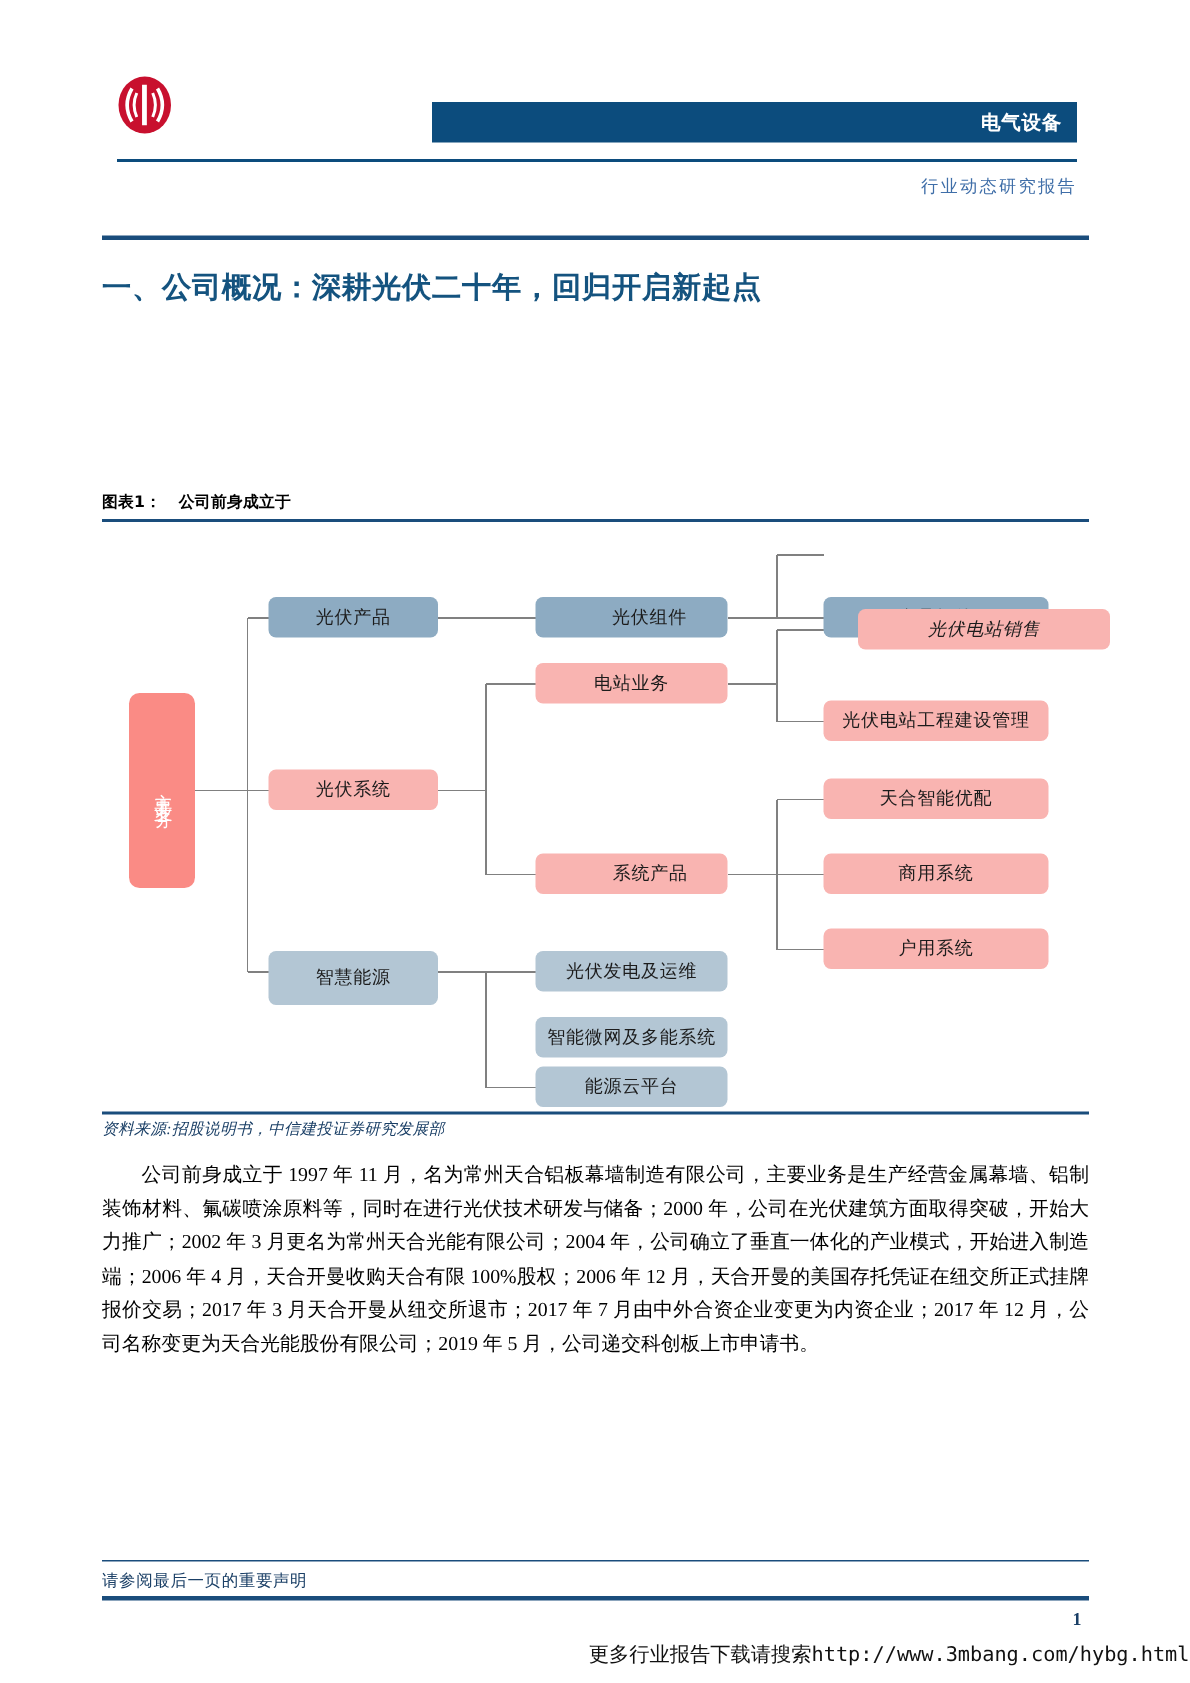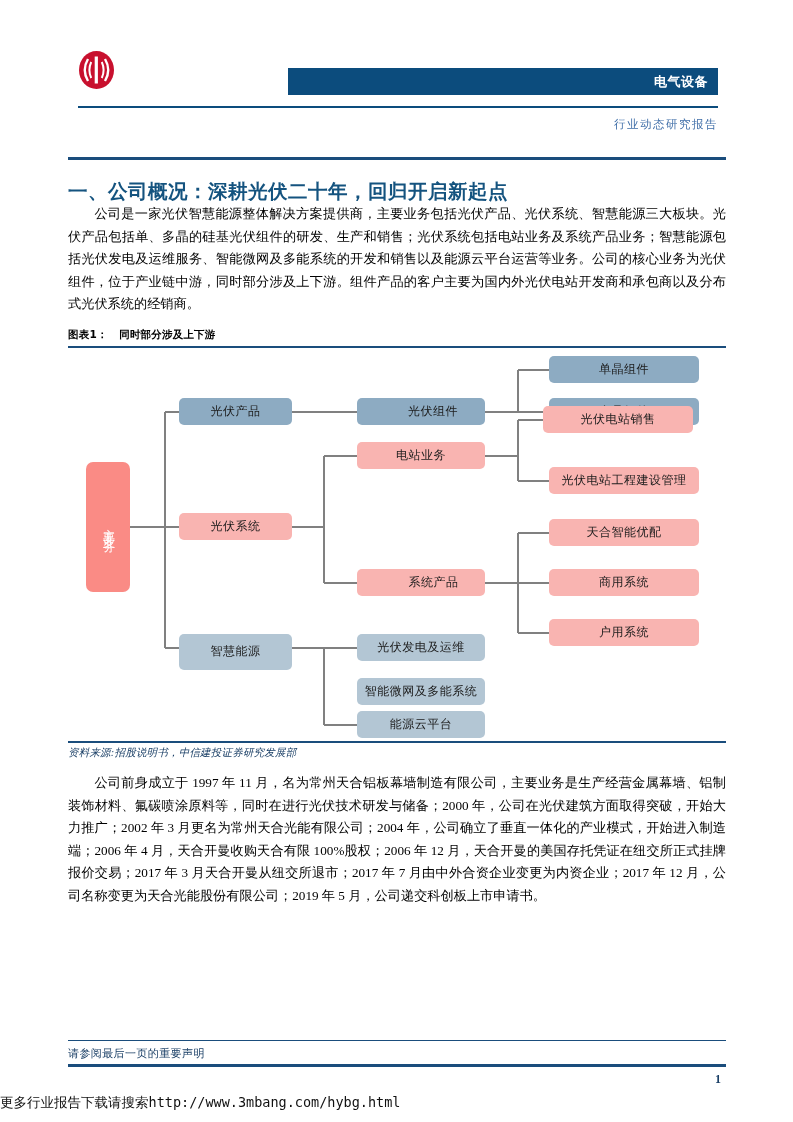--- a/index.html
+++ b/index.html
@@ -72,21 +72,21 @@
     background:#fa8b85;color:#ffffff;font-size:12px;
     writing-mode:vertical-rl;text-orientation:upright;
     letter-spacing:4px;border-radius:7px;
   }
 
   
   .ft-rule-top{position:absolute;left:68px;top:1040px;width:658px;height:1.2px;background:#1a4d7c;}
   .ft-rule-bot{position:absolute;left:68px;top:1064px;width:658px;height:2.6px;background:#1a4d7c;}
   .ft-note{position:absolute;left:68px;top:1046px;font-family:"Liberation Serif",serif;font-size:11px;color:#1a3f66;letter-spacing:0.4px;}
   .ft-page{position:absolute;right:72px;top:1072px;font-family:"Liberation Serif",serif;font-weight:bold;font-size:12px;color:#1a3f66;}
-  .ft-promo{position:absolute;left:0;top:1094px;width:793px;text-align:left;font-family:"DejaVu Sans Mono","Liberation Mono",monospace;font-size:13.5px;color:#111;letter-spacing:0px;}
+  .ft-promo{position:absolute;left:0;top:1094px;width:793px;text-align:right;font-family:"DejaVu Sans Mono","Liberation Mono",monospace;font-size:13.5px;color:#111;letter-spacing:0px;}
 </style>
 </head>
 <body>
 
 <div class="page">
 
   <div class="header">
 
     <div class="logo">
       <span class="logo-mark">
@@ -105,27 +105,24 @@
       <span class="header-bar-label">电气设备</span>
     </div>
 
     <div class="header-rule"></div>
     <div class="header-sub">行业动态研究报告</div>
   </div>
 
   <div class="sec-rule"></div>
   <h1 class="sec-title">一、公司概况：深耕光伏二十年，回归开启新起点</h1>
 
-  <div class="para" id="intro-para">
-    <p>公司是一家光伏智慧能源整体解决方案提供商，主要业务包括光伏产品、光伏系统、智慧能源三大板块。光伏产品包括单、多晶的硅基光伏组件的研发、生产和销售；光伏系统包括电站业务及系统产品业务；智慧能源包括光伏发电及运维服务、智能微网及多能系统的开发和销售以及能源云平台运营等业务。公司的核心业务为光伏组件，位于产业链中游，同时部分涉及上下游。组件产品的客户主要为国内外光伏电站开发商和承包商以及分布式光伏系统的经销商。</p>
-  </div>
 
   <div class="exh-caption">
     <span>图表1：</span>
-    &nbsp;&nbsp;<span>同时部分涉及上下游</span>
+    &nbsp;&nbsp;<span>公司前身成立于</span>
   </div>
   <div class="exh-rule-top"></div>
 
   <div class="diagram">
 
     <svg width="658" height="388">
       <g stroke="#808080" stroke-width="1.1" fill="none" shape-rendering="crispEdges">
 
         <line x1="62" y1="177" x2="97" y2="177"></line>
 
@@ -171,23 +168,22 @@
     <div class="node n-pink" style="left:111px;top:163px;width:113px;height:27px;">光伏系统</div>
     <div class="node n-bluelt" style="left:111px;top:284px;width:113px;height:36px;">智慧能源</div>
 
     <div class="node n-blue" style="left:289px;top:48px;width:128px;height:27px;padding-left:24px;">光伏组件</div>
     <div class="node n-pink" style="left:289px;top:92px;width:128px;height:27px;text-align:center;">电站业务</div>
     <div class="node n-pink" style="left:289px;top:219px;width:128px;height:27px;padding-left:25px;">系统产品</div>
     <div class="node n-bluelt" style="left:289px;top:284px;width:128px;height:27px;">光伏发电及运维</div>
     <div class="node n-bluelt" style="left:289px;top:328px;width:128px;height:27px;">智能微网及多能系统</div>
     <div class="node n-bluelt" style="left:289px;top:361px;width:128px;height:27px;">能源云平台</div>
 
-    <div class="node n-blue" style="left:481px;top:6px;width:150px;height:27px;">单晶组件</div>
     <div class="node n-blue" style="left:481px;top:48px;width:150px;height:27px;">多晶组件</div>
-    <div class="node n-pink" style="left:475px;top:56px;width:150px;height:27px;">光伏电站销售</div>
+    <div class="node n-pink" style="left:504px;top:56px;width:168px;height:27px;font-style:italic;">光伏电站销售</div>
     <div class="node n-pink" style="left:481px;top:117px;width:150px;height:27px;">光伏电站工程建设管理</div>
     <div class="node n-pink" style="left:481px;top:219px;width:150px;height:27px;">商用系统</div>
     <div class="node n-pink" style="left:481px;top:169px;width:150px;height:27px;">天合智能优配</div>
     <div class="node n-pink" style="left:481px;top:269px;width:150px;height:27px;">户用系统</div>
   </div>
 
   <div class="exh-rule-bot"></div>
   <div class="exh-source">资料来源:招股说明书，中信建投证券研究发展部</div>
 
   <div class="para" id="history-para">

